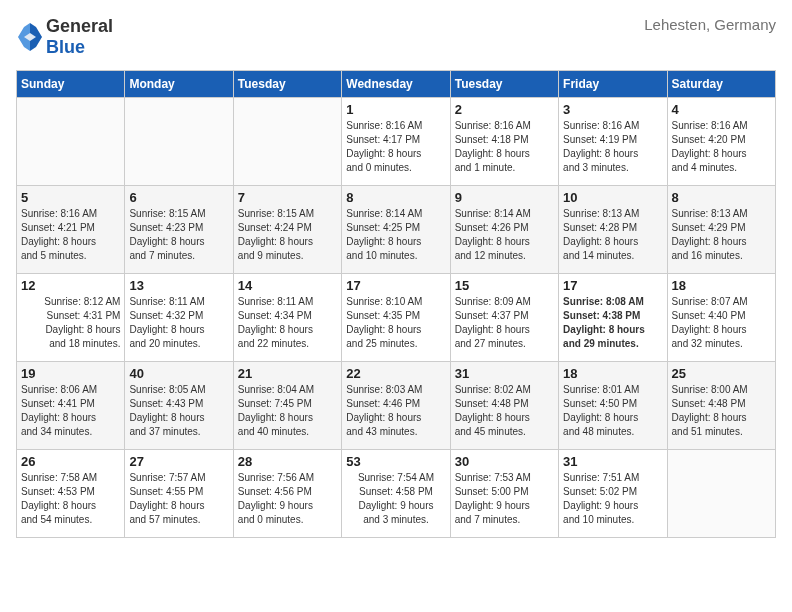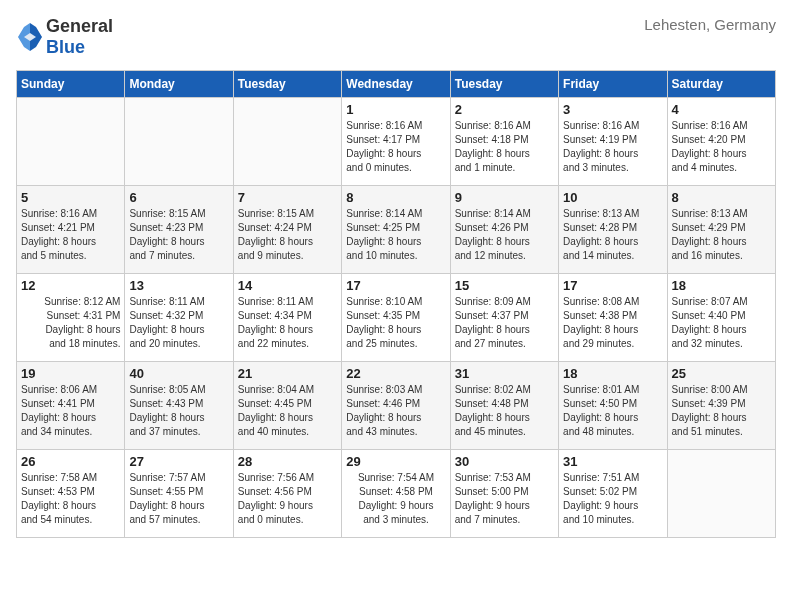--- a/index.html
+++ b/index.html
@@ -237,21 +237,21 @@
         </td>
         <td>
           <div class="day-num">15</div>
           <div class="day-info" style="white-space: pre-line;">Sunrise: 8:09 AM
 Sunset: 4:37 PM
 Daylight: 8 hours
 and 27 minutes.</div>
         </td>
         <td>
           <div class="day-num">17</div>
-          <div class="day-info" style="white-space: pre-line;">Sunrise: 8:08 AM
+          <div class="day-info" style="white-space: pre-line; font-weight: bold;">Sunrise: 8:08 AM
 Sunset: 4:38 PM
 Daylight: 8 hours
 and 29 minutes.</div>
         </td>
         <td>
           <div class="day-num">18</div>
           <div class="day-info" style="white-space: pre-line;">Sunrise: 8:07 AM
 Sunset: 4:40 PM
 Daylight: 8 hours
 and 32 minutes.</div>
@@ -268,21 +268,21 @@
         <td>
           <div class="day-num">40</div>
           <div class="day-info" style="white-space: pre-line;">Sunrise: 8:05 AM
 Sunset: 4:43 PM
 Daylight: 8 hours
 and 37 minutes.</div>
         </td>
         <td>
           <div class="day-num">21</div>
           <div class="day-info" style="white-space: pre-line;">Sunrise: 8:04 AM
-Sunset: 4:45 PM
+Sunset: 7:45 PM
 Daylight: 8 hours
 and 40 minutes.</div>
         </td>
         <td>
           <div class="day-num">22</div>
           <div class="day-info" style="white-space: pre-line;">Sunrise: 8:03 AM
 Sunset: 4:46 PM
 Daylight: 8 hours
 and 43 minutes.</div>
         </td>
@@ -296,21 +296,21 @@
         <td>
           <div class="day-num">18</div>
           <div class="day-info" style="white-space: pre-line;">Sunrise: 8:01 AM
 Sunset: 4:50 PM
 Daylight: 8 hours
 and 48 minutes.</div>
         </td>
         <td>
           <div class="day-num">25</div>
           <div class="day-info" style="white-space: pre-line;">Sunrise: 8:00 AM
-Sunset: 4:39 PM
+Sunset: 4:48 PM
 Daylight: 8 hours
 and 51 minutes.</div>
         </td>
       </tr>
       <tr>
         <td>
           <div class="day-num">26</div>
           <div class="day-info" style="white-space: pre-line;">Sunrise: 7:58 AM
 Sunset: 4:53 PM
 Daylight: 8 hours
@@ -324,21 +324,21 @@
 and 57 minutes.</div>
         </td>
         <td>
           <div class="day-num">28</div>
           <div class="day-info" style="white-space: pre-line;">Sunrise: 7:56 AM
 Sunset: 4:56 PM
 Daylight: 9 hours
 and 0 minutes.</div>
         </td>
         <td>
-          <div class="day-num">29</div>
+          <div class="day-num">53</div>
           <div class="day-info" style="white-space: pre-line; text-align: center;">Sunrise: 7:54 AM
 Sunset: 4:58 PM
 Daylight: 9 hours
 and 3 minutes.</div>
         </td>
         <td>
           <div class="day-num">30</div>
           <div class="day-info" style="white-space: pre-line;">Sunrise: 7:53 AM
 Sunset: 5:00 PM
 Daylight: 9 hours

